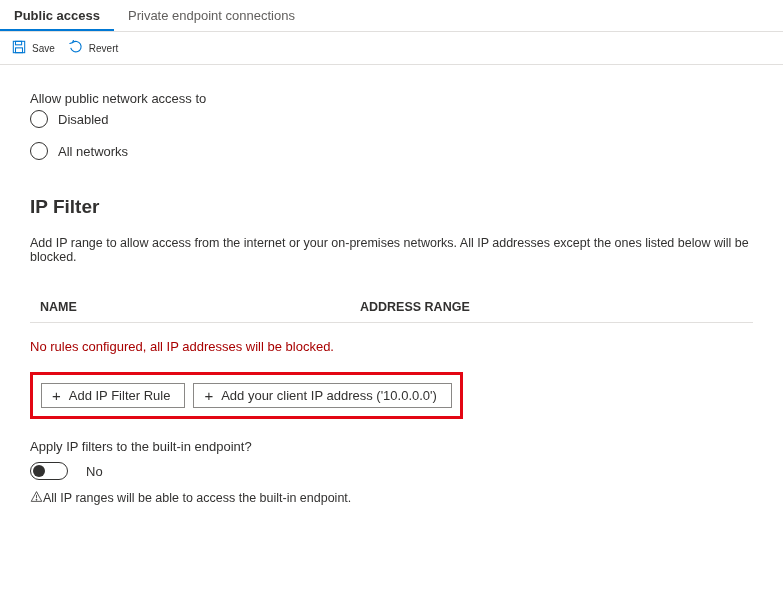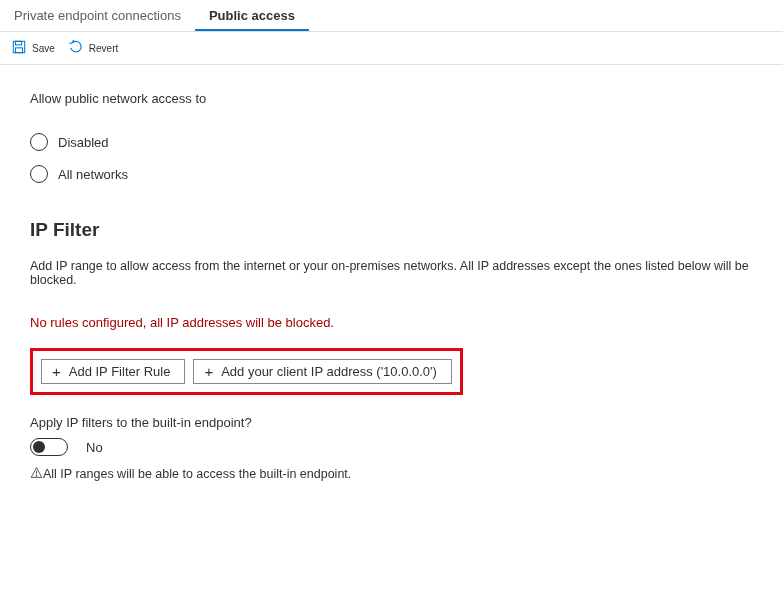--- a/index.html
+++ b/index.html
@@ -39,21 +39,21 @@
       cursor: pointer;
       font-size: 10px;
       color: #323130;
     }
     .toolbar-btn .icon { color: #0078d4; }
     .content {
       padding: 26px 30px 20px 30px;
     }
     .section-label {
       font-size: 13px;
-      margin-bottom: 27px;
+      margin-bottom: 4px;
       color: #323130;
     }
     .radio-group {
       display: flex;
       flex-direction: column;
       gap: 14px;
       margin-bottom: 36px;
       justify-content: space-between;
     }
     .radio-item {
@@ -162,22 +162,22 @@
       color: #323130;
     }
     .warn-icon {
       display: inline-block;
     }
   </style>
 </head>
 <body>
 
 <div class="tab-bar">
+  <div class="tab active">Public access</div>
   <div class="tab">Private endpoint connections</div>
-  <div class="tab active">Public access</div>
 </div>
 
 <div class="toolbar">
   <div class="toolbar-btn">
     <span class="icon">
       <svg width="14" height="14" viewBox="0 0 16 16" fill="none" stroke="#0078d4" stroke-width="1.2">
         <rect x="1.5" y="1.5" width="13" height="13"></rect>
         <rect x="4" y="1.5" width="7" height="4"></rect>
         <rect x="4" y="9" width="8" height="5.5"></rect>
       </svg>
@@ -205,20 +205,24 @@
     </div>
     <div class="radio-item">
       <span class="radio-outer"></span>
       <span>All networks</span>
     </div>
   </div>
 
   <div class="section-heading">IP Filter</div>
   <div class="section-desc">Add IP range to allow access from the internet or your on-premises networks. All IP addresses except the ones listed below will be blocked.</div>
 
+  <div class="table-header">
+    <div class="col-name">NAME</div>
+    <div class="col-range">ADDRESS RANGE</div>
+  </div>
 
   <div class="no-rules-msg">No rules configured, all IP addresses will be blocked.</div>
 
   <div class="highlight-box">
     <div class="pill-btn">
       <span class="plus-icon">+</span>
       <span>Add IP Filter Rule</span>
     </div>
     <div class="pill-btn">
       <span class="plus-icon">+</span>

